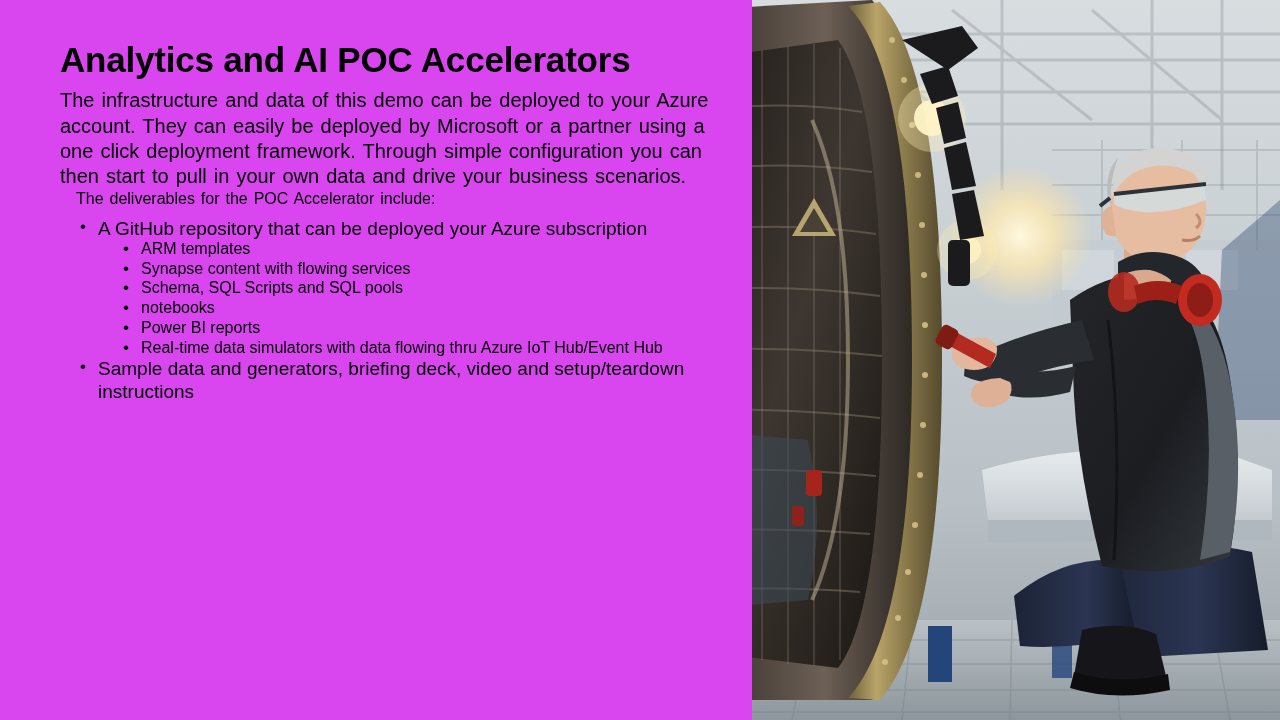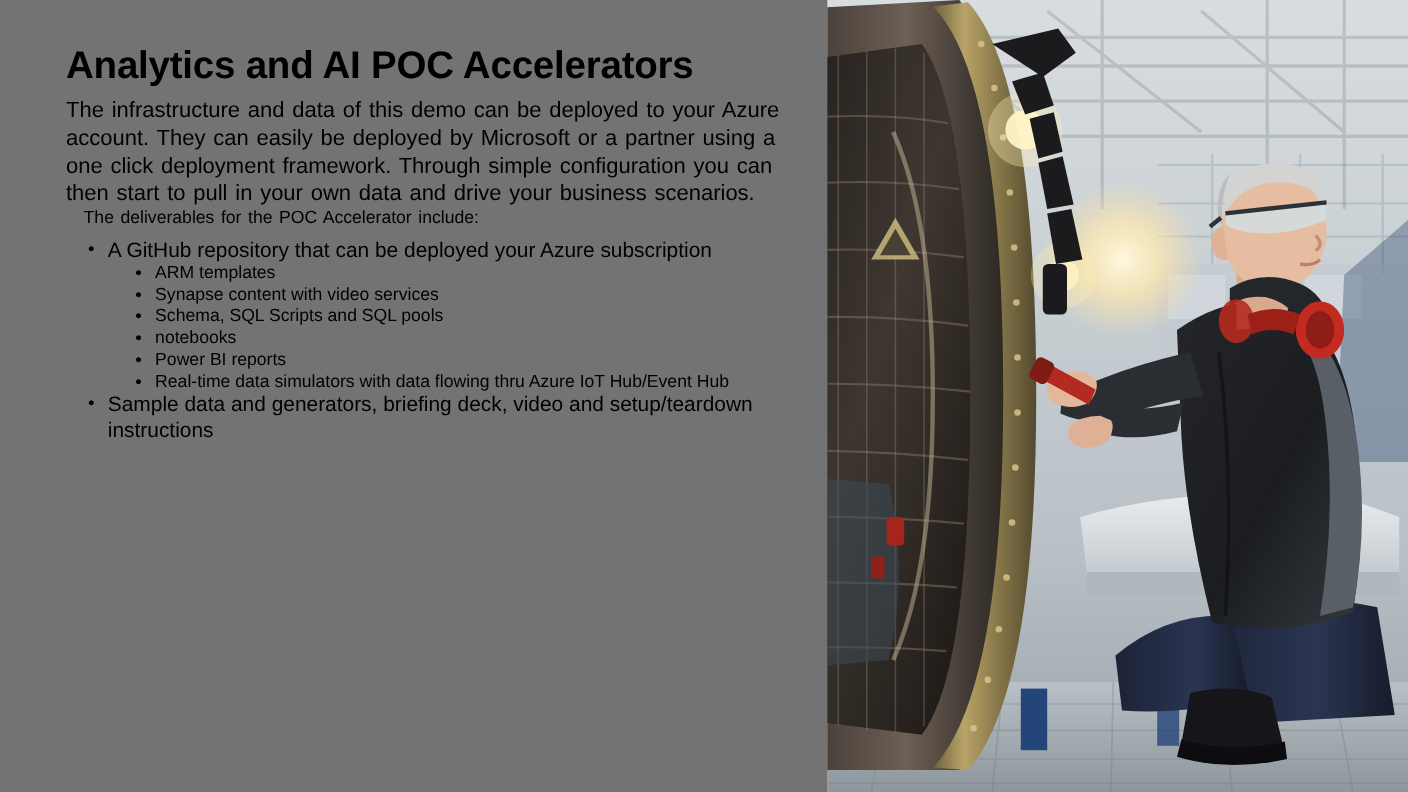--- a/index.html
+++ b/index.html
@@ -10,21 +10,21 @@
     width: 1280px;
     height: 720px;
     background: #ffffff;
     font-family: "Liberation Sans", sans-serif;
     overflow: hidden;
   }
   .slide {
     position: relative;
     width: 1280px;
     height: 720px;
-    background: #737373;
+    background: #d946ef;
   }
   .content {
     position: absolute;
     left: 60px;
     top: 40px;
     width: 670px;
   }
   .title {
     font-size: 35px;
     font-weight: bold;
@@ -123,21 +123,21 @@
 
 
 
     <p class="intro">The deliverables for the POC Accelerator include:</p>
 
     <ul class="lvl1">
       <li>
         <span>A GitHub repository that can be deployed your Azure subscription</span>
         <ul class="lvl2">
           <li><span>ARM templates</span></li>
-          <li><span>Synapse content with video services</span></li>
+          <li><span>Synapse content with flowing services</span></li>
           <li><span>Schema, SQL Scripts and SQL pools</span></li>
           <li><span>notebooks</span></li>
           <li><span>Power BI reports</span></li>
           <li><span>Real-time data simulators with data flowing thru Azure IoT Hub/Event Hub</span></li>
         </ul>
       </li>
       <li>
         <span>Sample data and generators, briefing deck, video and setup/teardown instructions</span>
       </li>
     </ul>

